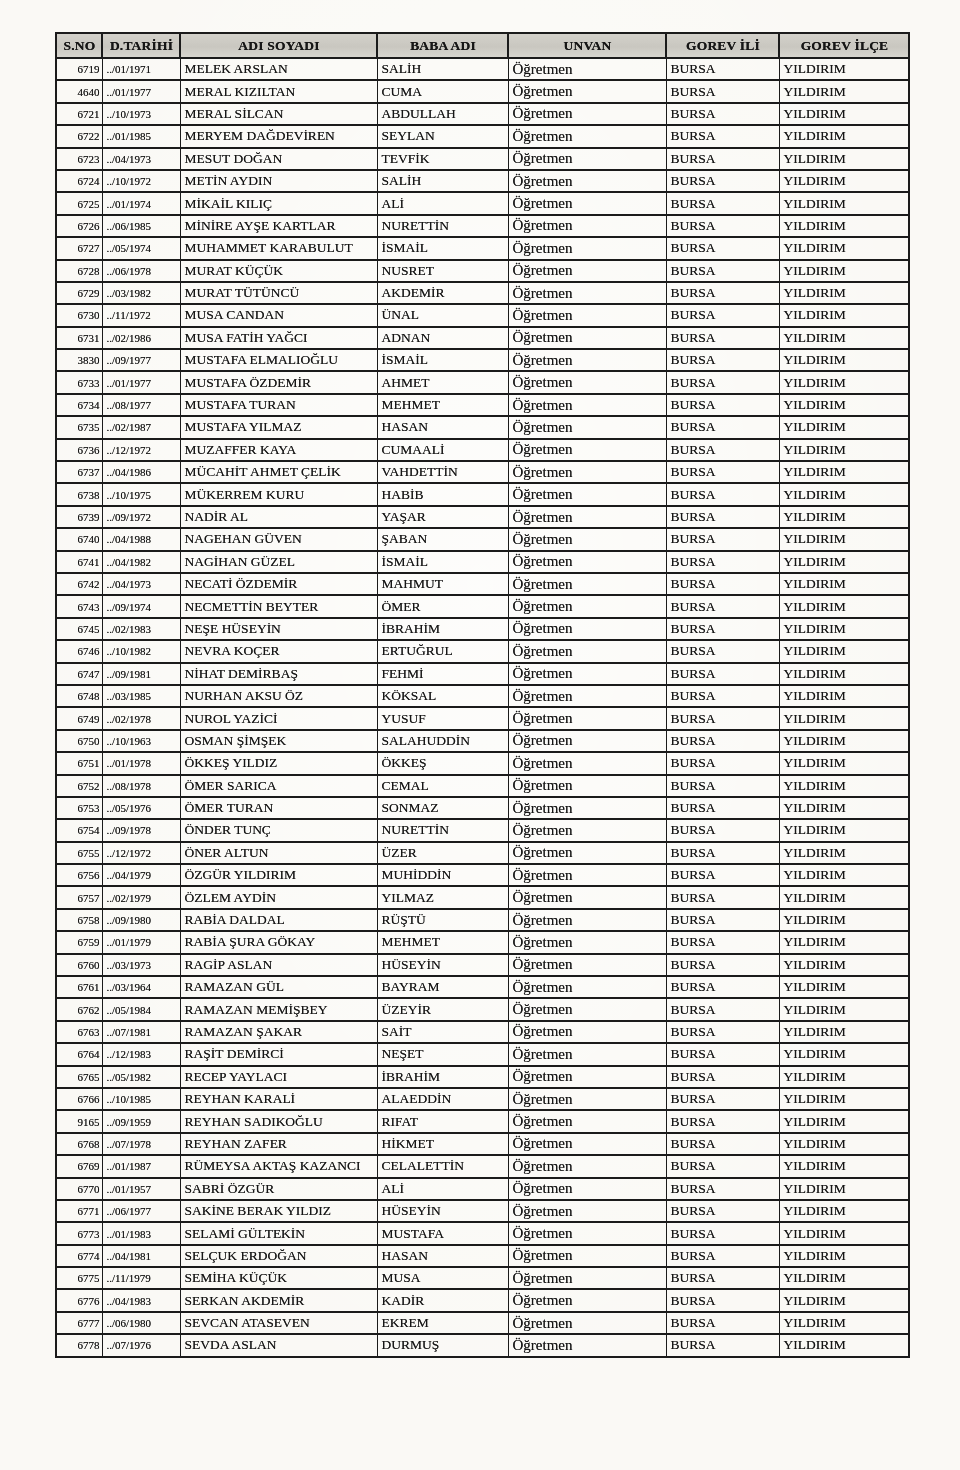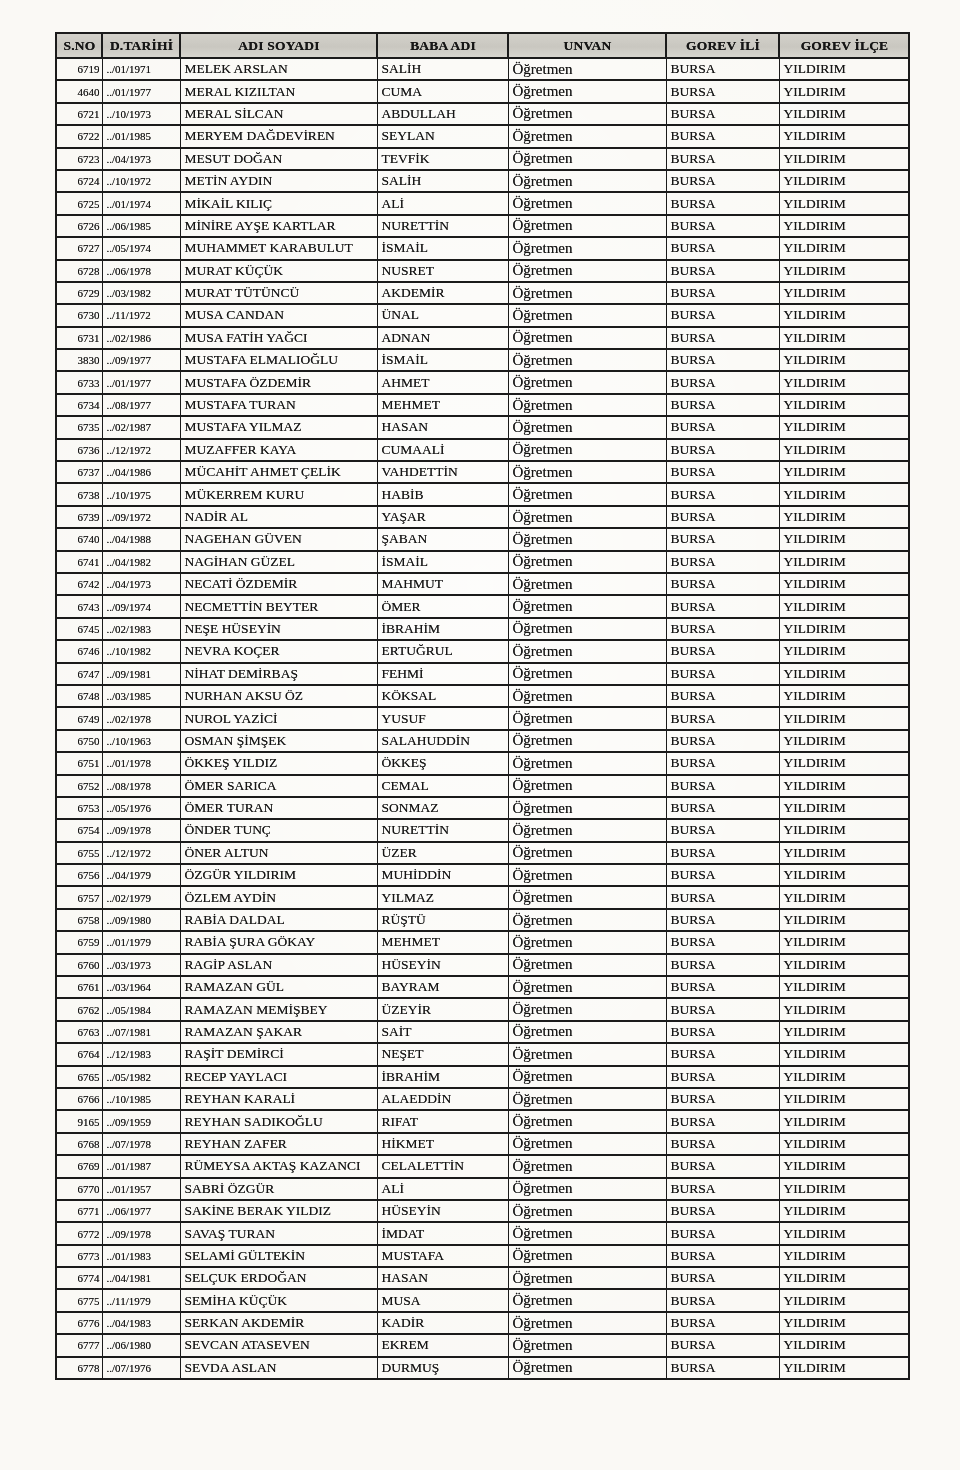--- a/index.html
+++ b/index.html
@@ -548,29 +548,20 @@
         <tr>
           <td class="c-serial">6771</td>
           <td class="c-date">../06/1977</td>
           <td class="c-name">SAKİNE BERAK YILDIZ</td>
           <td class="c-father">HÜSEYİN</td>
           <td class="c-title">Öğretmen</td>
           <td class="c-prov">BURSA</td>
           <td class="c-dist">YILDIRIM</td>
         </tr>
         <tr>
-          <td class="c-serial">6772</td>
-          <td class="c-date">../09/1978</td>
-          <td class="c-name">SAVAŞ TURAN</td>
-          <td class="c-father">İMDAT</td>
-          <td class="c-title">Öğretmen</td>
-          <td class="c-prov">BURSA</td>
-          <td class="c-dist">YILDIRIM</td>
-        </tr>
-        <tr>
           <td class="c-serial">6773</td>
           <td class="c-date">../01/1983</td>
           <td class="c-name">SELAMİ GÜLTEKİN</td>
           <td class="c-father">MUSTAFA</td>
           <td class="c-title">Öğretmen</td>
           <td class="c-prov">BURSA</td>
           <td class="c-dist">YILDIRIM</td>
         </tr>
         <tr>
           <td class="c-serial">6774</td>

